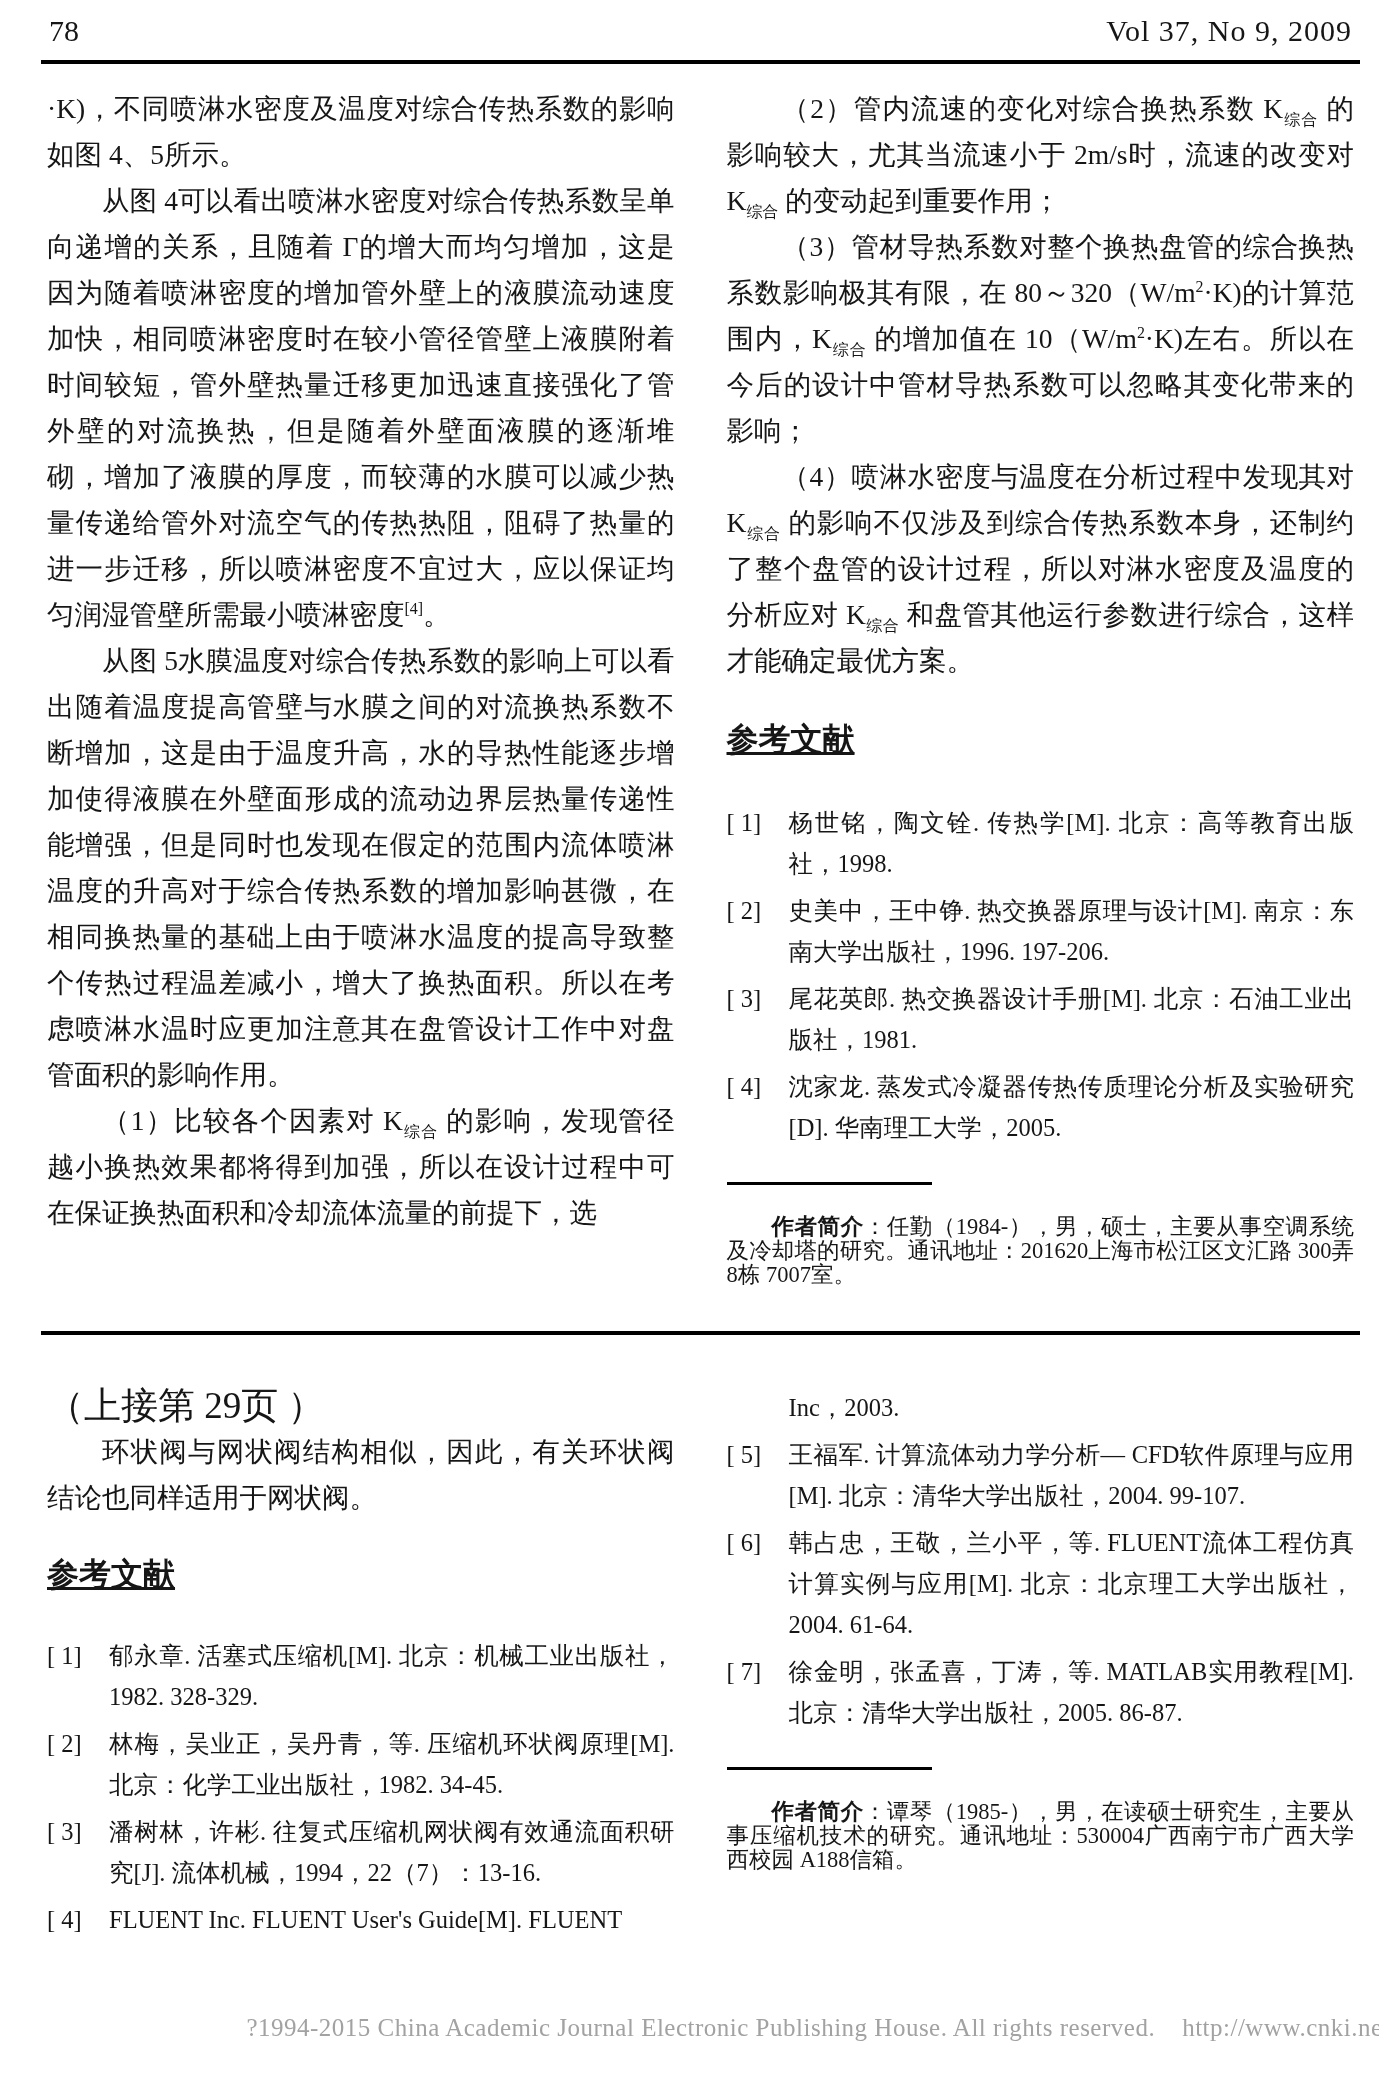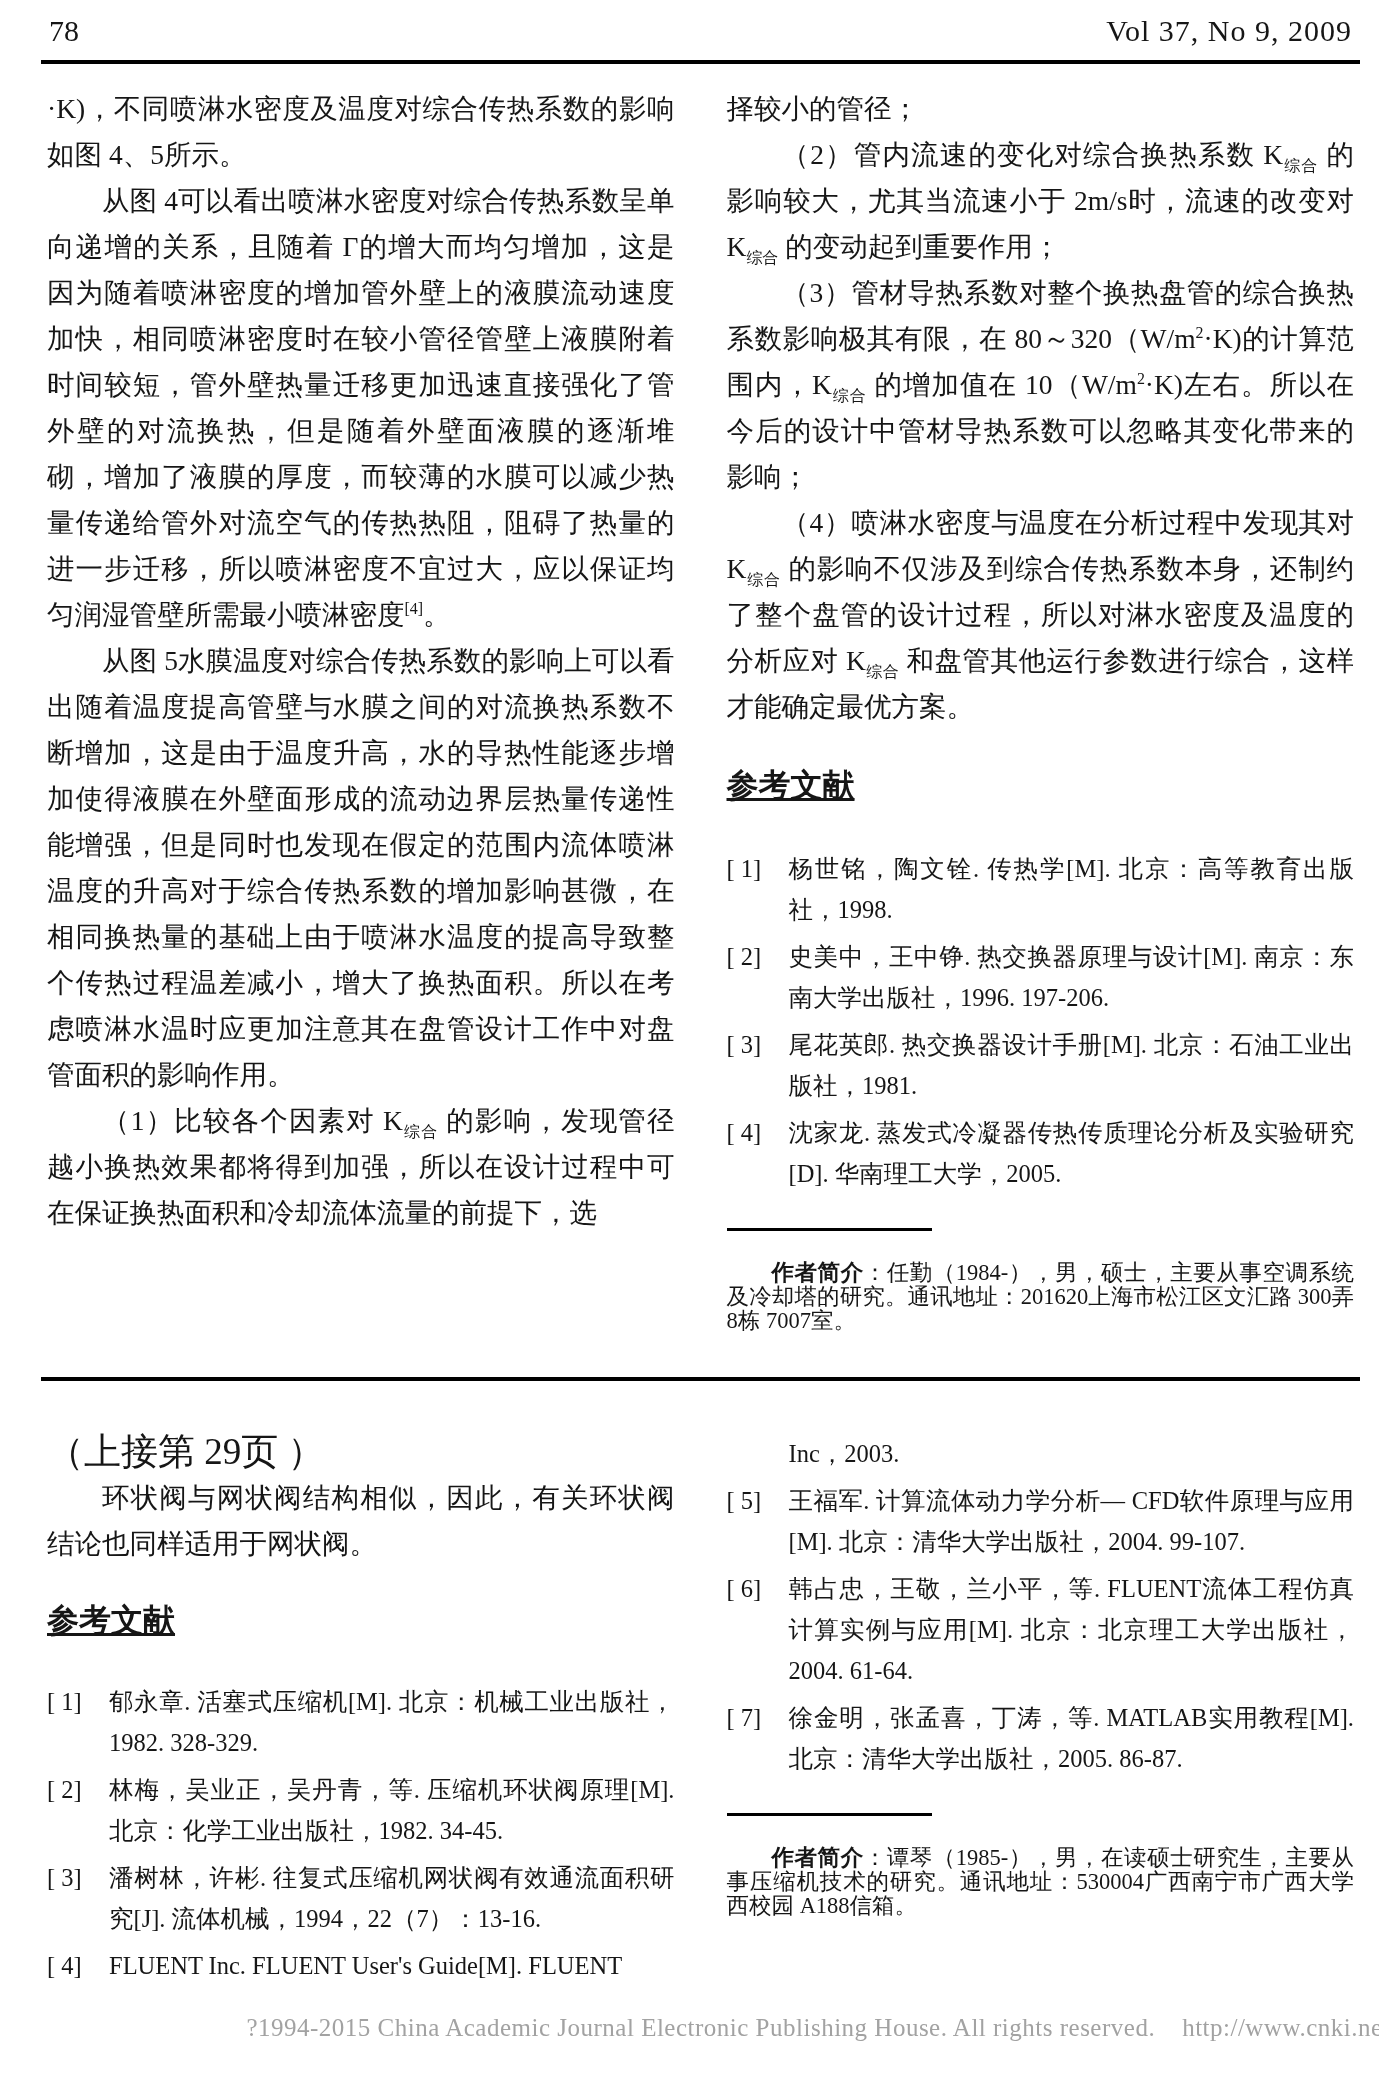--- a/index.html
+++ b/index.html
@@ -84,21 +84,20 @@
   <div class="cols">
 
     <div class="col">
       <p class="para">·K)，不同喷淋水密度及温度对综合传热系数的影响如图 4、5所示。</p>
       <p class="para indent">从图 4可以看出喷淋水密度对综合传热系数呈单向递增的关系，且随着 Γ的增大而均匀增加，这是因为随着喷淋密度的增加管外壁上的液膜流动速度加快，相同喷淋密度时在较小管径管壁上液膜附着时间较短，管外壁热量迁移更加迅速直接强化了管外壁的对流换热，但是随着外壁面液膜的逐渐堆砌，增加了液膜的厚度，而较薄的水膜可以减少热量传递给管外对流空气的传热热阻，阻碍了热量的进一步迁移，所以喷淋密度不宜过大，应以保证均匀润湿管壁所需最小喷淋密度<sup>[4]</sup>。</p>
       <p class="para indent">从图 5水膜温度对综合传热系数的影响上可以看出随着温度提高管壁与水膜之间的对流换热系数不断增加，这是由于温度升高，水的导热性能逐步增加使得液膜在外壁面形成的流动边界层热量传递性能增强，但是同时也发现在假定的范围内流体喷淋温度的升高对于综合传热系数的增加影响甚微，在相同换热量的基础上由于喷淋水温度的提高导致整个传热过程温差减小，增大了换热面积。所以在考虑喷淋水温时应更加注意其在盘管设计工作中对盘管面积的影响作用。</p>
       <p class="para indent">（1）比较各个因素对 K<sub>综合</sub> 的影响，发现管径越小换热效果都将得到加强，所以在设计过程中可在保证换热面积和冷却流体流量的前提下，选</p>
     </div>
 
     <div class="col">
-      <p class="para">择较小的管径；</p>
       <p class="para indent">（2）管内流速的变化对综合换热系数 K<sub>综合</sub> 的影响较大，尤其当流速小于 2m/s时，流速的改变对 K<sub>综合</sub> 的变动起到重要作用；</p>
       <p class="para indent">（3）管材导热系数对整个换热盘管的综合换热系数影响极其有限，在 80～320（W/m<sup>2</sup>·K)的计算范围内，K<sub>综合</sub> 的增加值在 10（W/m<sup>2</sup>·K)左右。所以在今后的设计中管材导热系数可以忽略其变化带来的影响；</p>
       <p class="para indent">（4）喷淋水密度与温度在分析过程中发现其对 K<sub>综合</sub> 的影响不仅涉及到综合传热系数本身，还制约了整个盘管的设计过程，所以对淋水密度及温度的分析应对 K<sub>综合</sub> 和盘管其他运行参数进行综合，这样才能确定最优方案。</p>
 
       <div class="ref-head">参考文献</div>
 
       <div class="ref">
         <span class="lab">[ 1]</span>
         <span class="txt">杨世铭，陶文铨. 传热学[M]. 北京：高等教育出版社，1998.</span>
       </div>

